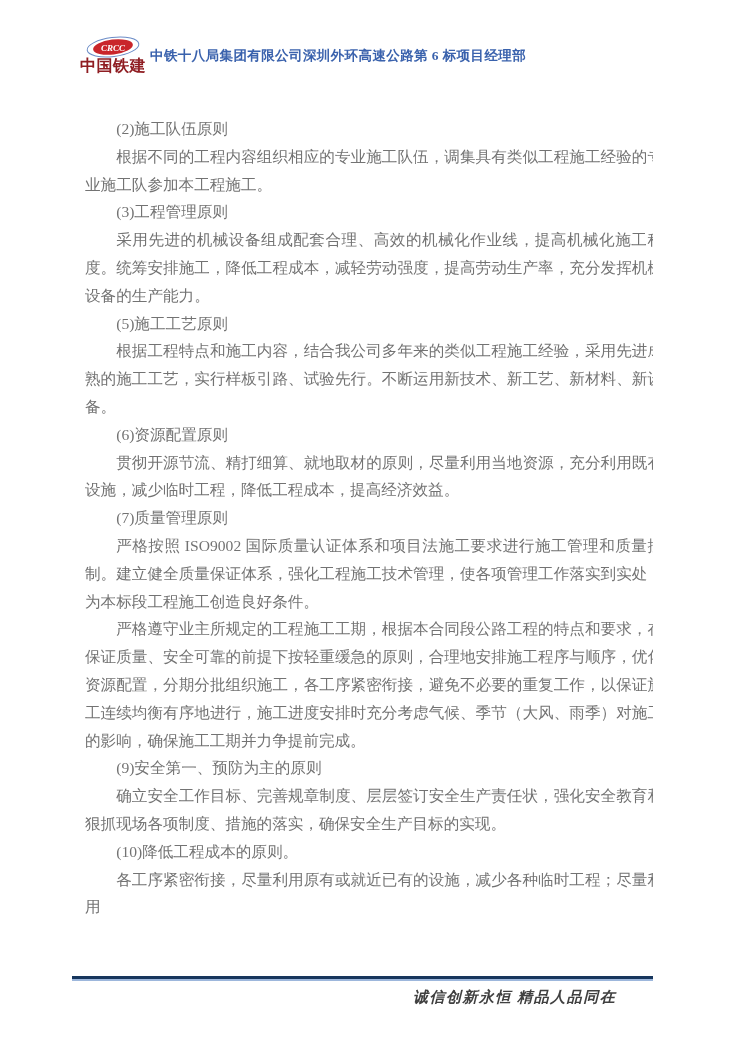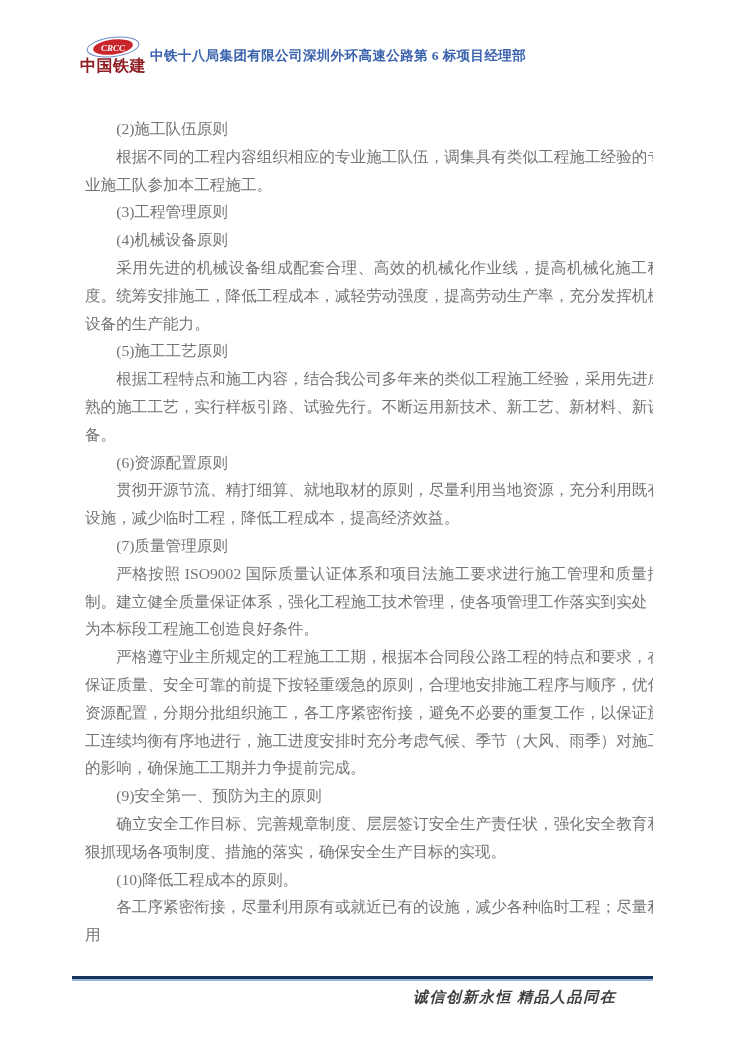--- a/index.html
+++ b/index.html
@@ -106,21 +106,20 @@
       </svg>
       <span class="logo-brand">中国铁建</span>
     </div>
     <h1 class="header-title">中铁十八局集团有限公司深圳外环高速公路第 6 标项目经理部</h1>
   </div>
 
   <div class="doc-body">
     <p>(2)施工队伍原则</p>
     <p>根据不同的工程内容组织相应的专业施工队伍，调集具有类似工程施工经验的专业施工队参加本工程施工。</p>
     <p>(3)工程管理原则</p>
-    <p>(4)机械设备原则</p>
     <p>采用先进的机械设备组成配套合理、高效的机械化作业线，提高机械化施工程度。统筹安排施工，降低工程成本，减轻劳动强度，提高劳动生产率，充分发挥机械设备的生产能力。</p>
     <p>(5)施工工艺原则</p>
     <p>根据工程特点和施工内容，结合我公司多年来的类似工程施工经验，采用先进成熟的施工工艺，实行样板引路、试验先行。不断运用新技术、新工艺、新材料、新设备。</p>
     <p>(6)资源配置原则</p>
     <p>贯彻开源节流、精打细算、就地取材的原则，尽量利用当地资源，充分利用既有设施，减少临时工程，降低工程成本，提高经济效益。</p>
     <p>(7)质量管理原则</p>
     <p>严格按照 ISO9002 国际质量认证体系和项目法施工要求进行施工管理和质量控制。建立健全质量保证体系，强化工程施工技术管理，使各项管理工作落实到实处，为本标段工程施工创造良好条件。</p>
     <p>严格遵守业主所规定的工程施工工期，根据本合同段公路工程的特点和要求，在保证质量、安全可靠的前提下按轻重缓急的原则，合理地安排施工程序与顺序，优化资源配置，分期分批组织施工，各工序紧密衔接，避免不必要的重复工作，以保证施工连续均衡有序地进行，施工进度安排时充分考虑气候、季节（大风、雨季）对施工的影响，确保施工工期并力争提前完成。</p>
     <p>(9)安全第一、预防为主的原则</p>
     <p>确立安全工作目标、完善规章制度、层层签订安全生产责任状，强化安全教育和狠抓现场各项制度、措施的落实，确保安全生产目标的实现。</p>

